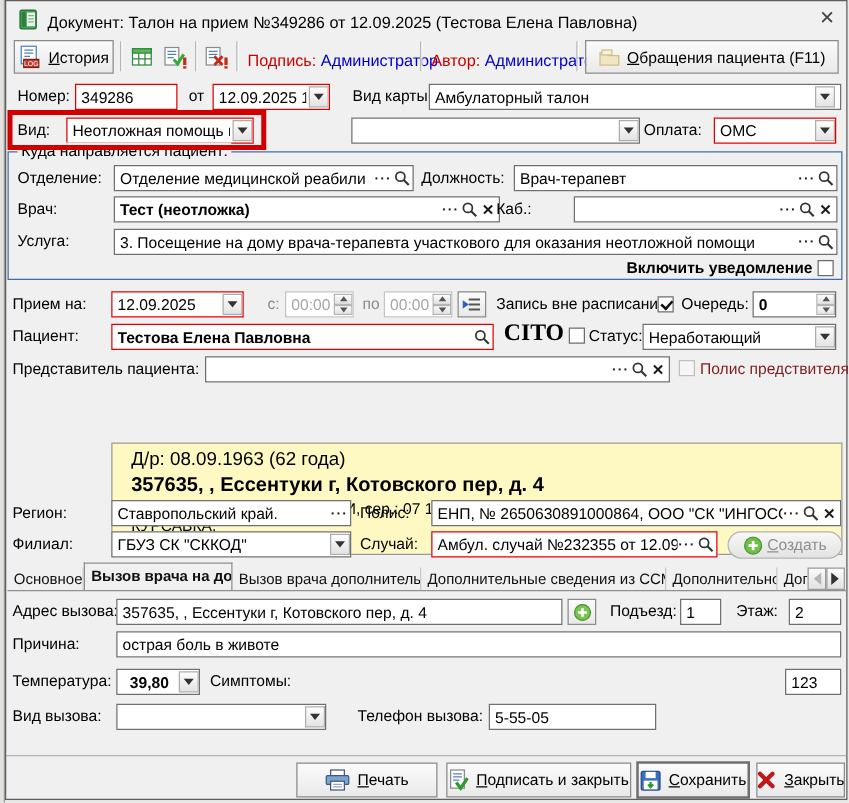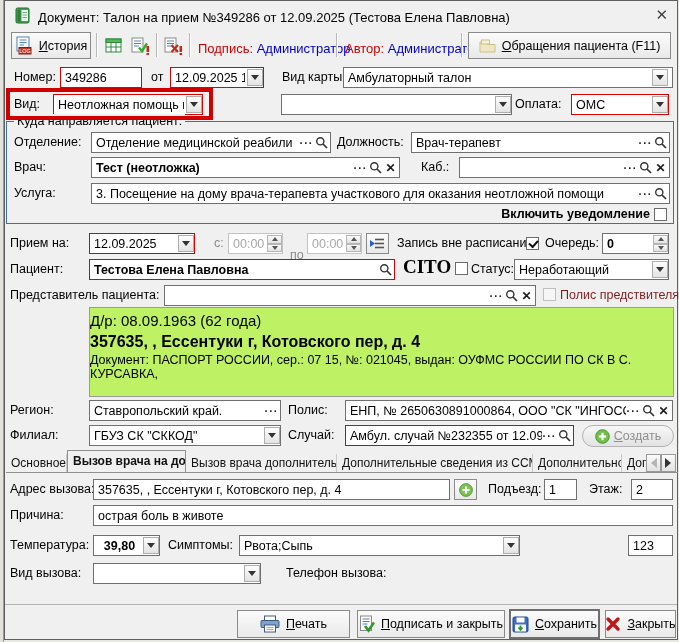--- a/index.html
+++ b/index.html
@@ -31,21 +31,21 @@
   .cb{position:absolute;width:13px;height:13px;background:#fff;border:1px solid #6b6b6b;}
   .cb.checked::after{content:"";position:absolute;left:2px;top:2px;width:7px;height:4px;border-left:2px solid #111;border-bottom:2px solid #111;transform:rotate(-48deg);}
   .cb.dis{border-color:#c0c0c0;background:#f6f6f6;}
   .btn{position:absolute;border:1px solid #8a8a8a;background:linear-gradient(#fbfbfb,#e9e9e9);display:flex;align-items:center;justify-content:center;gap:6px;cursor:pointer;}
   .ak{display:inline-block;}
   .ak::first-letter{text-decoration:underline;}
   .sep{position:absolute;top:32px;width:2px;height:24px;border-left:1px solid #b8b8b8;border-right:1px solid #fff;}
   .groupbox{position:absolute;border:1px solid #3f6fa5;background:transparent;}
   .legend{position:absolute;top:-8px;left:7px;background:#f0f0f0;padding:0 3px;line-height:15px;}
   .redbox{position:absolute;border:4px solid #d00000;z-index:6;pointer-events:none;}
-  .yellowpanel{position:absolute;background:#bef264;border:1px solid #9a9a9a;font-family:"Liberation Serif",serif;padding:2px 0;overflow:hidden;}
+  .yellowpanel{position:absolute;background:#fef9c3;border:1px solid #9a9a9a;font-family:"Liberation Serif",serif;padding:2px 15px;overflow:hidden;margin-top:47px;}
   .yellowpanel .l1{font-size:15px;line-height:21px;}
   .yellowpanel .l2{font-size:15px;line-height:21px;font-weight:bold;color:#0000cc;}
   .yellowpanel .l3{font-size:16px;line-height:22px;font-weight:bold;}
   .yellowpanel .l4{font-size:12.5px;line-height:14px;}
   .tabbar{position:absolute;left:1px;top:450px;width:672px;height:22px;display:flex;align-items:flex-end;border-bottom:1px solid #8f8f8f;}
   .tab{height:18px;line-height:18px;padding:0 5px;border-right:1px solid #c9c9c9;overflow:hidden;white-space:nowrap;font-size:12px;color:#111;}
   .tab.active{height:22px;line-height:21px;font-weight:bold;background:#f0f0f0;border:1px solid #8f8f8f;border-bottom:none;z-index:2;}
   .tsa{width:15px;height:18px;background:linear-gradient(#fbfbfb,#e2e2e2);border:1px solid #9a9a9a;display:flex;align-items:center;justify-content:center;}
   .toolbtn{position:absolute;display:flex;align-items:center;justify-content:center;}
   .red-label{color:#cc0000;}
@@ -212,21 +212,21 @@
     <span class="t b">Тест (неотложка)</span>
     <span class="icn dots">···</span>
     <span class="icn">
         <svg width="13" height="13" viewBox="0 0 13 13">
           <circle cx="5.3" cy="5.3" r="3.6" fill="none" stroke="#333" stroke-width="1.4"></circle>
           <line x1="8" y1="8" x2="12" y2="12" stroke="#333" stroke-width="1.7"></line>
         </svg>
       </span>
     <span class="icn xbtn">✕</span>
   </div>
-  <div class="lbl" style="left:416px;top:156px;">Каб.:</div>
+  <div class="lbl" style="left:392px;top:156px;">Каб.:</div>
   <div class="fld" style="left:454px;top:156px;width:211px;">
     <span class="t"></span>
     <span class="icn dots">···</span>
     <span class="icn">
         <svg width="13" height="13" viewBox="0 0 13 13">
           <circle cx="5.3" cy="5.3" r="3.6" fill="none" stroke="#333" stroke-width="1.4"></circle>
           <line x1="8" y1="8" x2="12" y2="12" stroke="#333" stroke-width="1.7"></line>
         </svg>
       </span>
     <span class="icn xbtn">✕</span>
@@ -257,21 +257,21 @@
     <span class="t">00:00</span>
     <span class="spincol">
         <span class="sb up">
           <i></i>
         </span>
         <span class="sb dn">
           <i></i>
         </span>
       </span>
   </div>
-  <div class="lbl" style="left:285px;top:244px;color:#8a8a8a;">по</div>
+  <div class="lbl" style="left:285px;top:232px;color:#8a8a8a;">по</div>
   <div class="fld dis" style="left:302px;top:232px;width:55px;padding-right:0;">
     <span class="t">00:00</span>
     <span class="spincol">
         <span class="sb up">
           <i></i>
         </span>
         <span class="sb dn">
           <i></i>
         </span>
       </span>
@@ -429,38 +429,35 @@
     </div>
 
   <div class="lbl" style="left:5px;top:534px;">Температура:</div>
   <div class="fld" style="left:88px;top:534px;width:67px;padding-right:0;">
     <span class="t b" style="text-align:center;">39,80</span>
     <span class="cbtn">
         <i class="tri"></i>
       </span>
   </div>
   <div class="lbl" style="left:163px;top:534px;">Симптомы:</div>
-  <div class="fld" style="left:234px;top:534px;width:281px;padding-right:0;">
-    <span class="t">Рвота;Сыпь</span>
-    <span class="cbtn">
-        <i class="tri"></i>
-      </span>
-  </div>
   <div class="fld" style="left:623px;top:534px;width:45px;">
       <span class="t">123</span>
     </div>
 
   <div class="lbl" style="left:5px;top:562px;">Вид вызова:</div>
   <div class="fld" style="left:88px;top:562px;width:168px;padding-right:0;">
     <span class="t"></span>
     <span class="cbtn">
         <i class="tri"></i>
       </span>
   </div>
   <div class="lbl" style="left:281px;top:562px;">Телефон вызова:</div>
+  <div class="fld" style="left:386px;top:562px;width:134px;">
+      <span class="t">5-55-05</span>
+    </div>
 
   <div class="abs" style="left:0;top:603px;width:672px;border-top:1px solid #b5b5b5;"></div>
 
   <div class="btn" style="left:232px;top:609px;width:113px;height:28px;">
     <span>
       <svg width="20" height="18" viewBox="0 0 20 18">
           <rect x="4.5" y="1" width="11" height="4.5" fill="#fff" stroke="#44597a"></rect>
           <rect x="1" y="5.5" width="18" height="7" rx="1" fill="#7ba3d4" stroke="#44597a"></rect>
           <rect x="4.5" y="10" width="11" height="7" fill="#fff" stroke="#44597a"></rect>
           <line x1="6.5" y1="12.5" x2="13.5" y2="12.5" stroke="#9aa7b8"></line>

